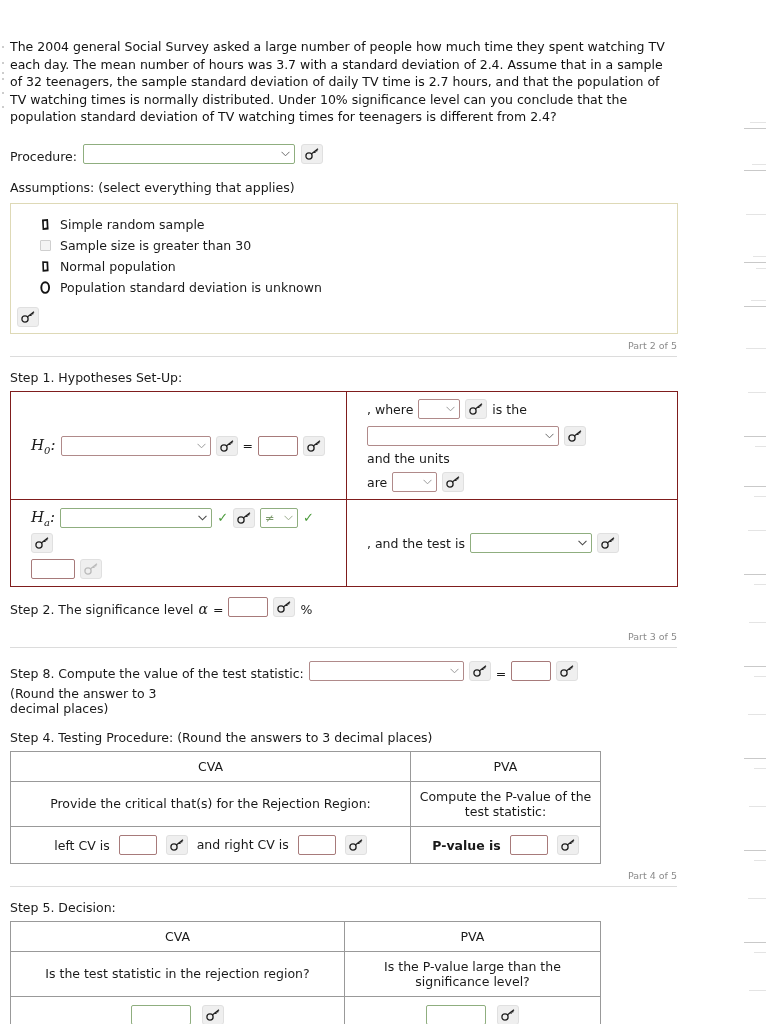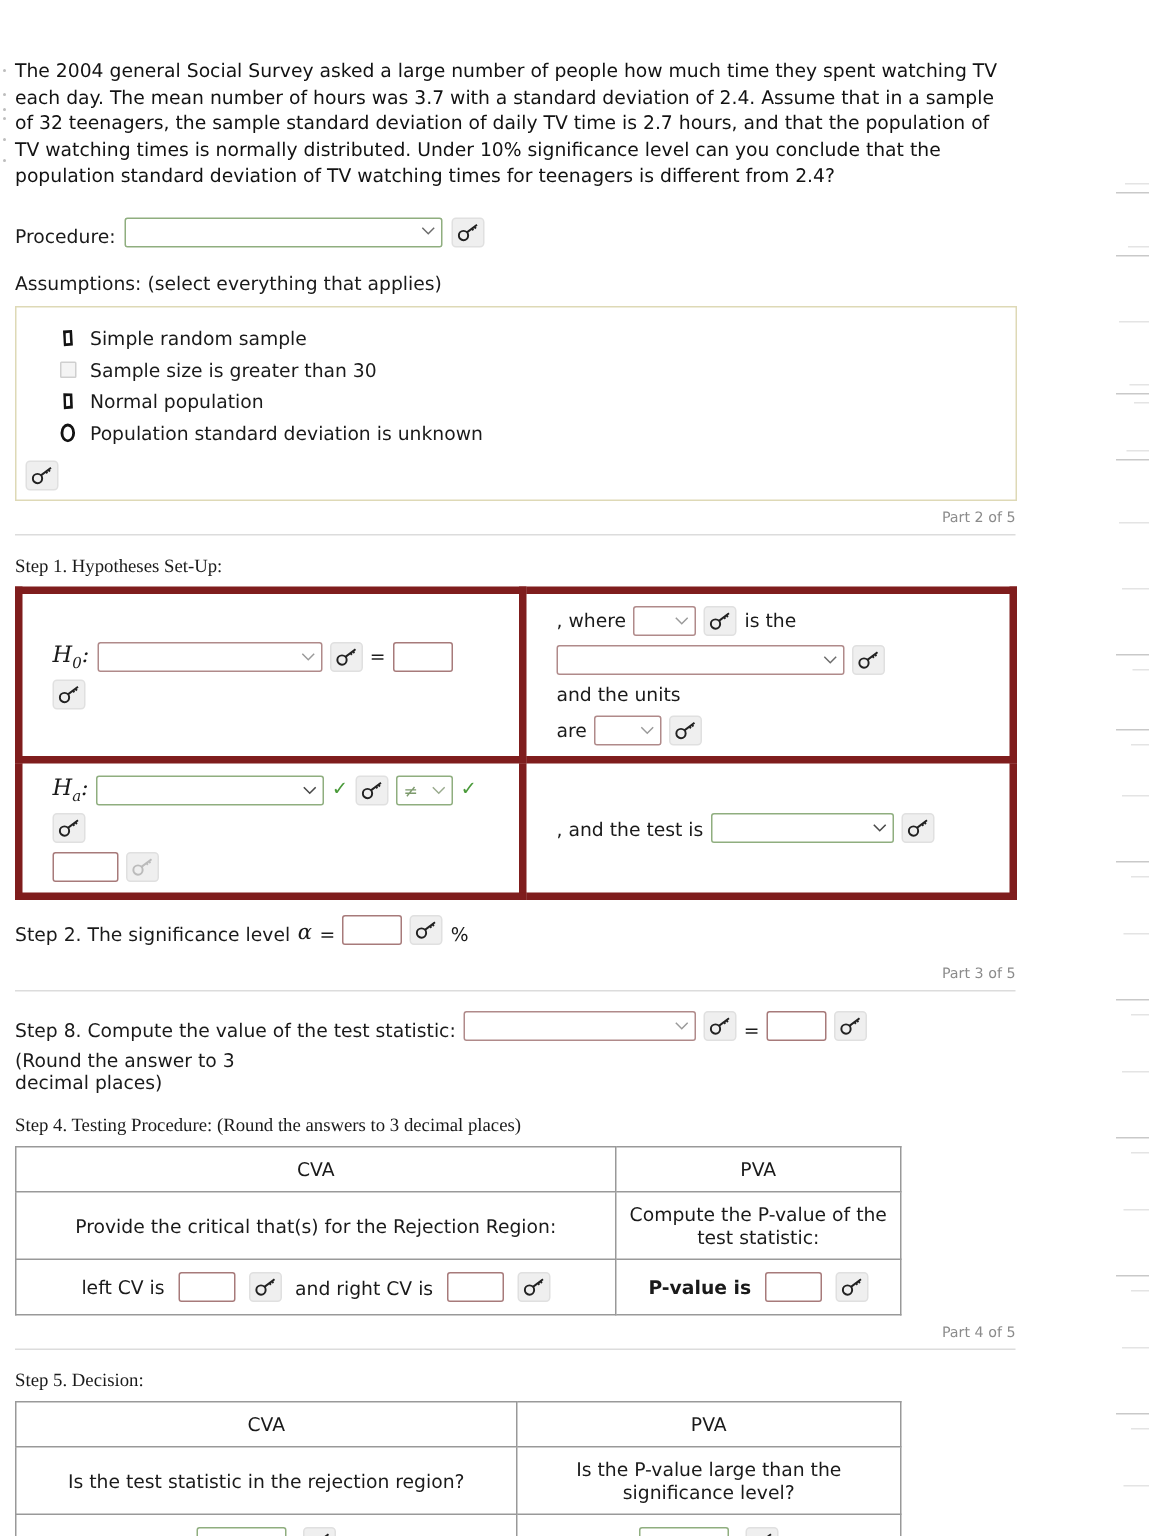--- a/index.html
+++ b/index.html
@@ -72,25 +72,25 @@
   .assump-row { display: flex; align-items: center; gap: 9px; padding: 3px 0 3px 29px; font-size: 12.5px; }
   .cb-off { width: 11px; height: 11px; border: 1px solid #cfcfcf; background: #f4f4f4; border-radius: 1px; flex: 0 0 auto; }
   .cb-on  { width: 11px; height: 13px; flex: 0 0 auto; }
   .assump-key { margin: 8px 0 0 6px; }
 
   
   .partline { margin-top: 6px; position: relative; height: 20px; }
   .partline .ptext { position: absolute; right: 28px; top: 0; font-size: 9.5px; color: #8b8b8b; }
   .partline .prule { position: absolute; left: 5px; right: 28px; top: 16px; height: 1px; background: #dcdcdc; }
 
-  .steptitle { font-size: 12.5px; margin: 10px 0 6px 5px; font-family: Liberation Serif, serif; }
+  .steptitle { font-size: 12.5px; margin: 10px 0 6px 5px; }
 
   
   .hyp { margin-left: 5px; width: 668px; border: 1px solid #c4c4c4; border-collapse: collapse; }
-  .hyp td { border: 5px solid #7f1d1d; padding: 7px 20px; vertical-align: middle; }
+  .hyp td { border: 1px solid #7f1d1d; padding: 7px 20px; vertical-align: middle; }
   .hyp .leftcell { width: 336px; }
   .hsym { font-family: "DejaVu Serif", "Liberation Serif", serif; font-style: italic; font-size: 15px; }
   .hsym sub { font-size: 10px; }
   .row-in { display: flex; align-items: center; gap: 5px; flex-wrap: wrap; }
 
   
   .inline-row { margin: 10px 0 0 5px; font-size: 12.5px; display: flex; align-items: flex-end; gap: 5px; flex-wrap: wrap; }
   .alpha { font-family: "DejaVu Serif", "Liberation Serif", serif; font-style: italic; font-size: 14px; }
 
   

